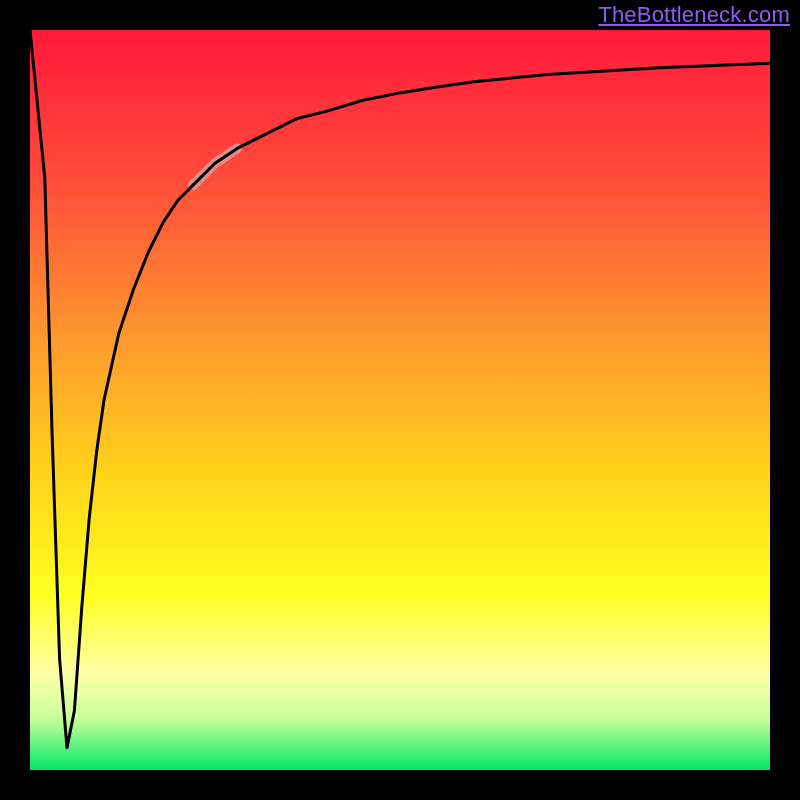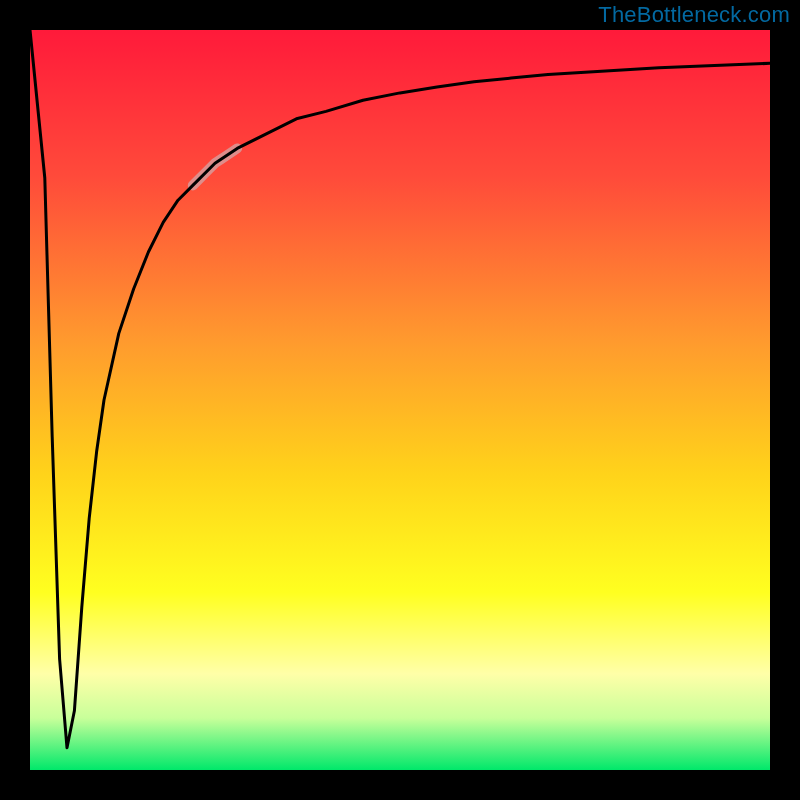--- a/index.html
+++ b/index.html
@@ -13,26 +13,27 @@
   }
   .stage {
     position: relative;
     width: 800px;
     height: 800px;
   }
   .watermark {
     position: absolute;
     top: 2px;
     right: 10px;
-    color: #0369a1;
+    color: #8b5cf6;
     font-size: 22px;
     font-weight: 400;
     letter-spacing: 0.2px;
     z-index: 30;
     user-select: none;
+    text-decoration: underline;
   }
   svg.chart {
     position: absolute;
     top: 0;
     left: 0;
     width: 800px;
     height: 800px;
     display: block;
   }
   

